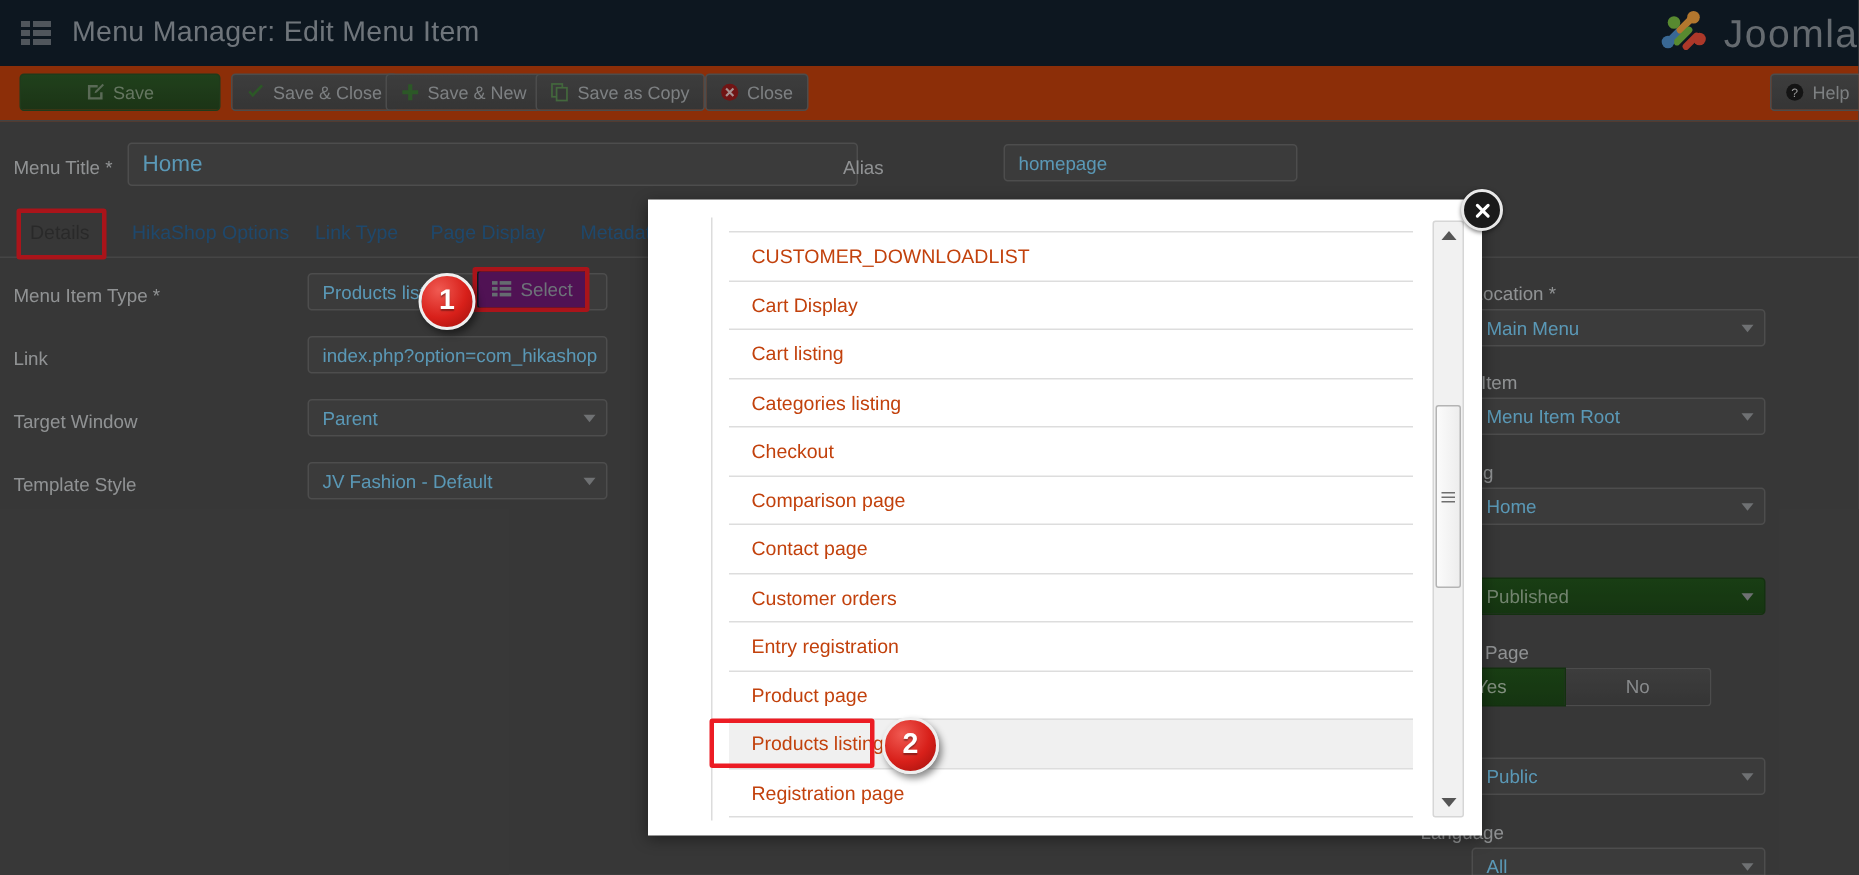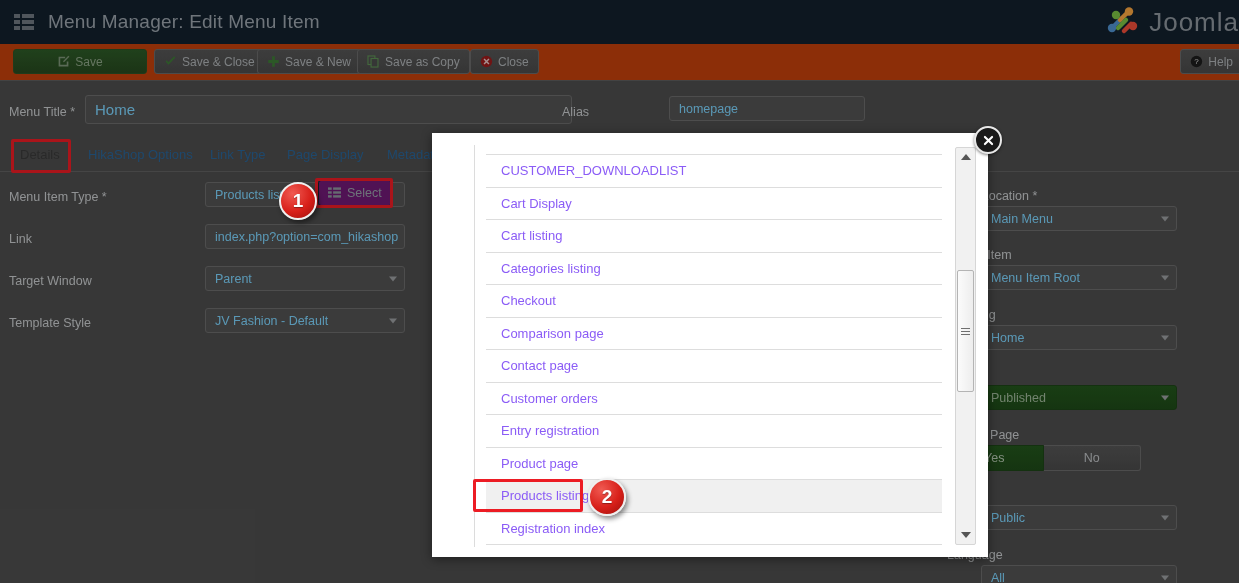--- a/index.html
+++ b/index.html
@@ -160,21 +160,21 @@
     border-left:1px solid #dcdcdc;
     overflow:hidden;
   }
   .mlist { position:absolute; left:11px; top:0; right:0; }
   .mrow {
     height:32.5px; border-top:1px solid #dddddd;
     display:flex; align-items:center; padding-left:15px;
     box-sizing:border-box;
     font-size:13px;
   }
-  .mrow a { color:#8b5cf6; text-decoration:none; }
+  .mrow a { color:#c2410c; text-decoration:none; }
   .mrow.hl { background:#f0f0f0; }
   .mrow.partial-top { height:9px; border-top:none; }
   .mrow.partial-bottom { height:14px; }
 
   
   .mscroll {
     position:absolute; right:12px; top:14px; width:21px; bottom:12px;
     background:#f1f1f1; border:1px solid #d6d6d6; box-sizing:border-box;
     border-radius:2px;
   }
@@ -457,21 +457,21 @@
       <div class="mrow">
           <a>Entry registration</a>
         </div>
       <div class="mrow">
           <a>Product page</a>
         </div>
       <div class="mrow hl">
           <a>Products listing</a>
         </div>
       <div class="mrow">
-          <a>Registration index</a>
+          <a>Registration page</a>
         </div>
       <div class="mrow partial-bottom"></div>
     </div>
   </div>
 
   <div class="mscroll">
     <div class="sc-arrow up">
         <i class="sc-tri-up"></i>
       </div>
     <div class="sc-thumb">

